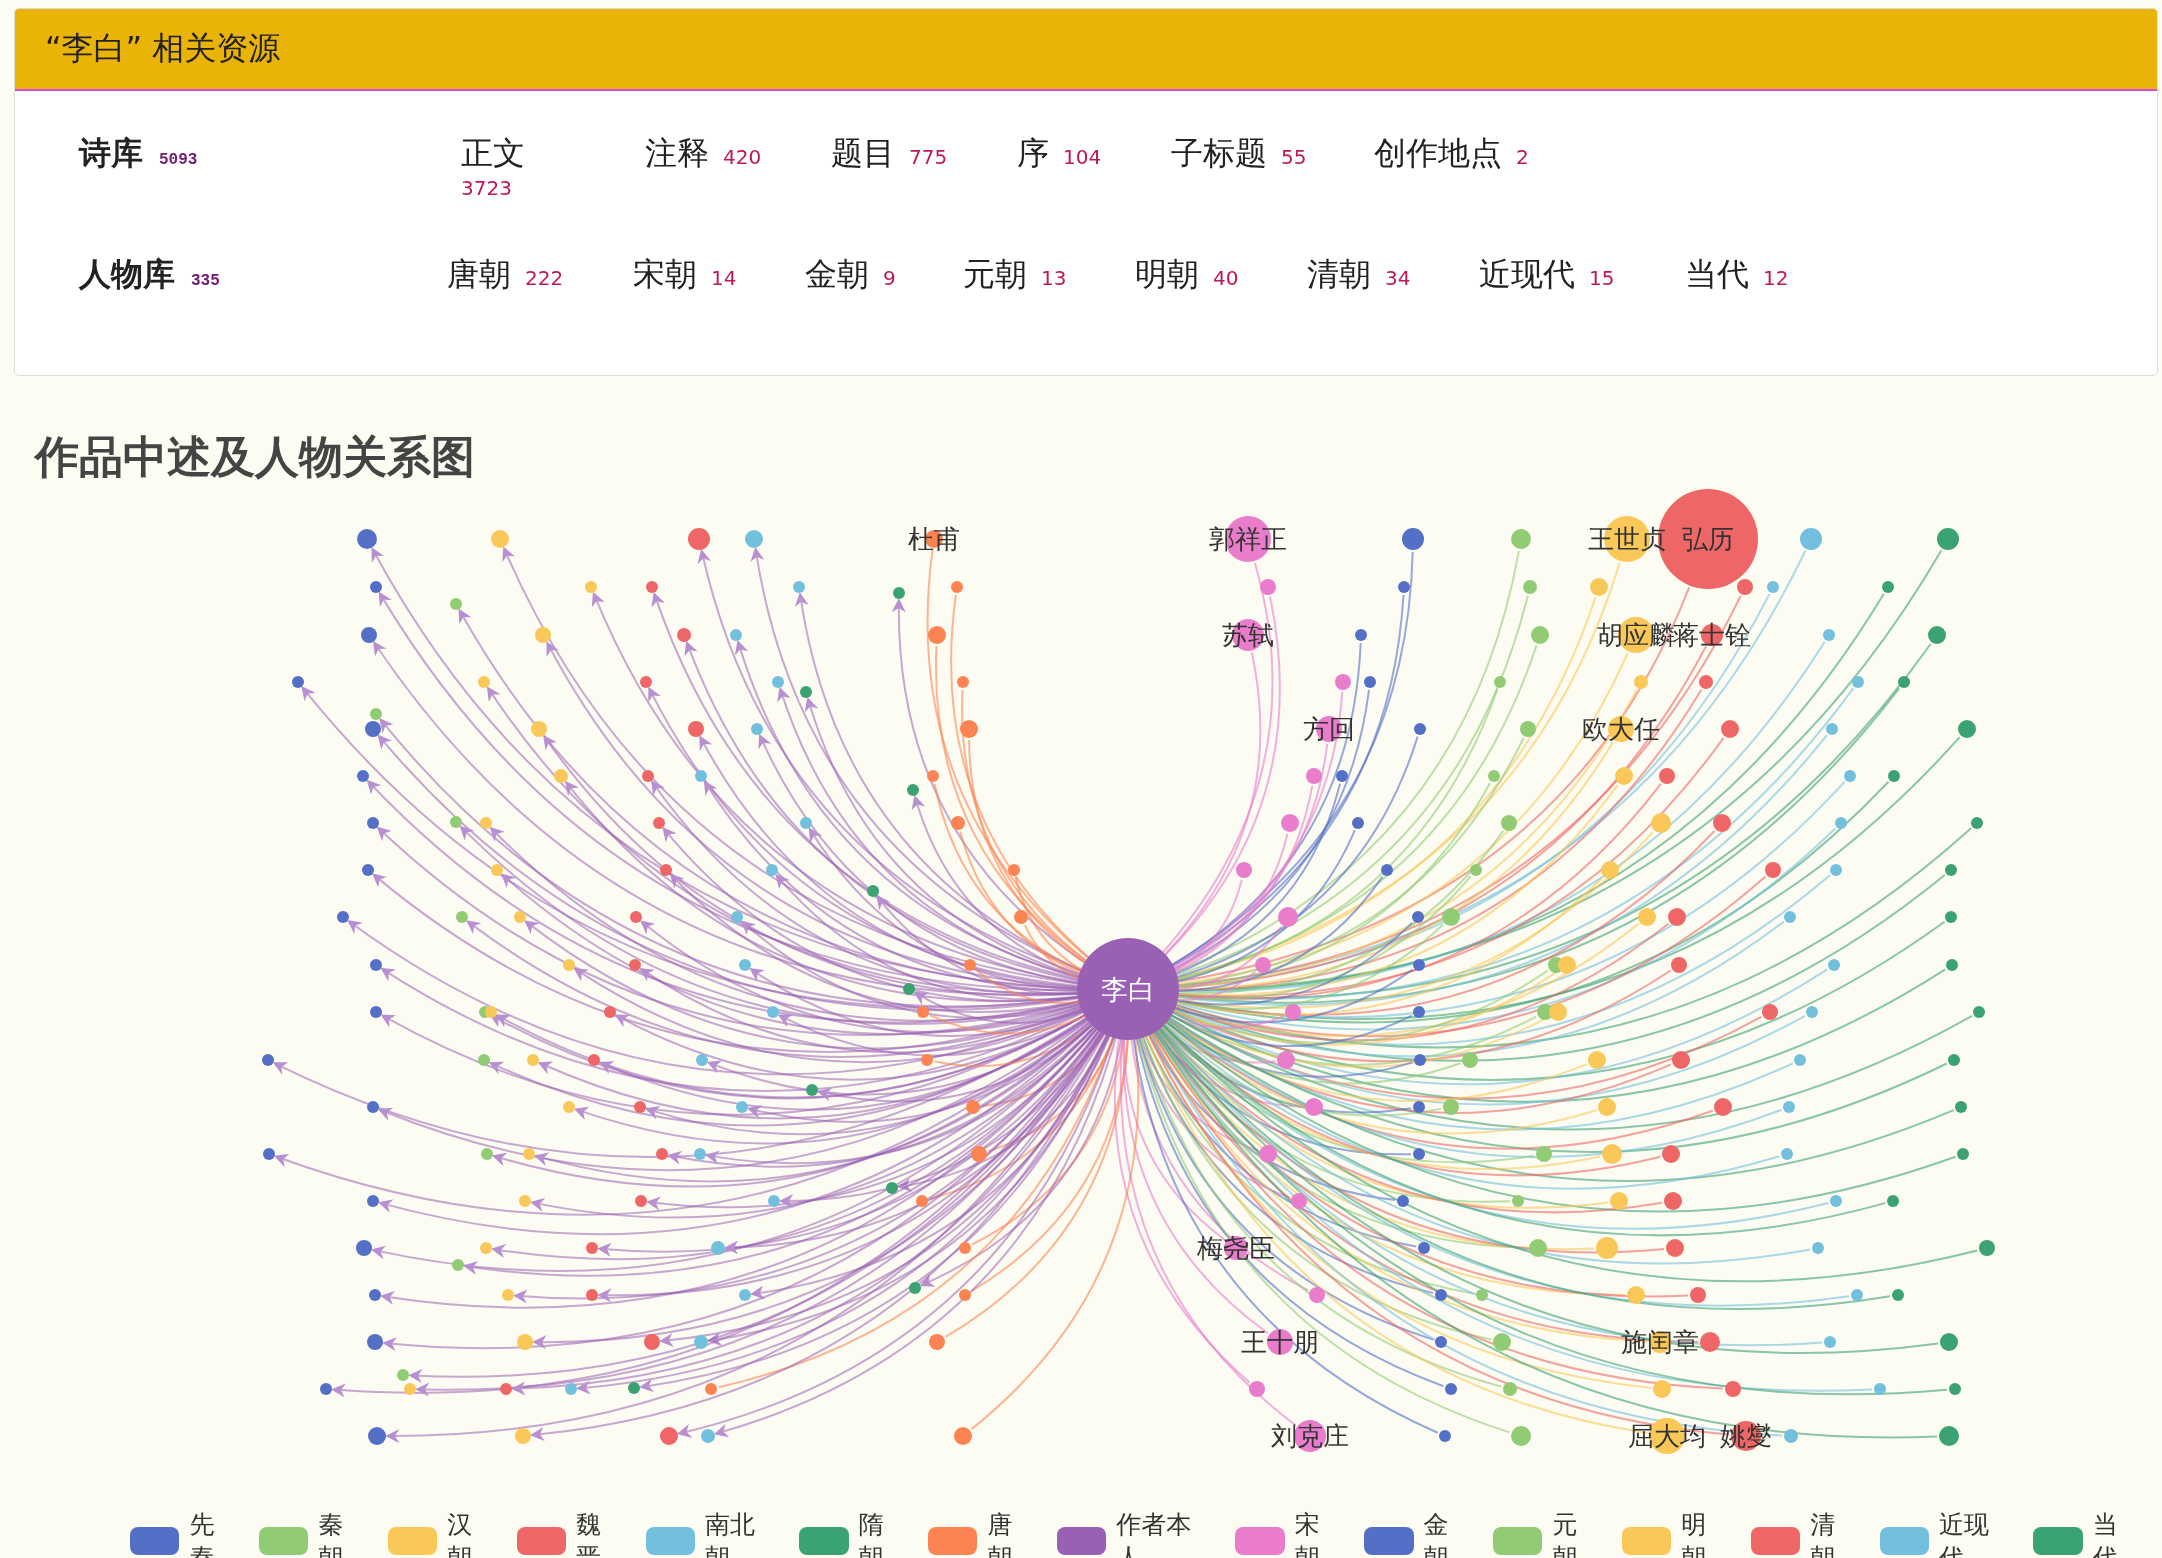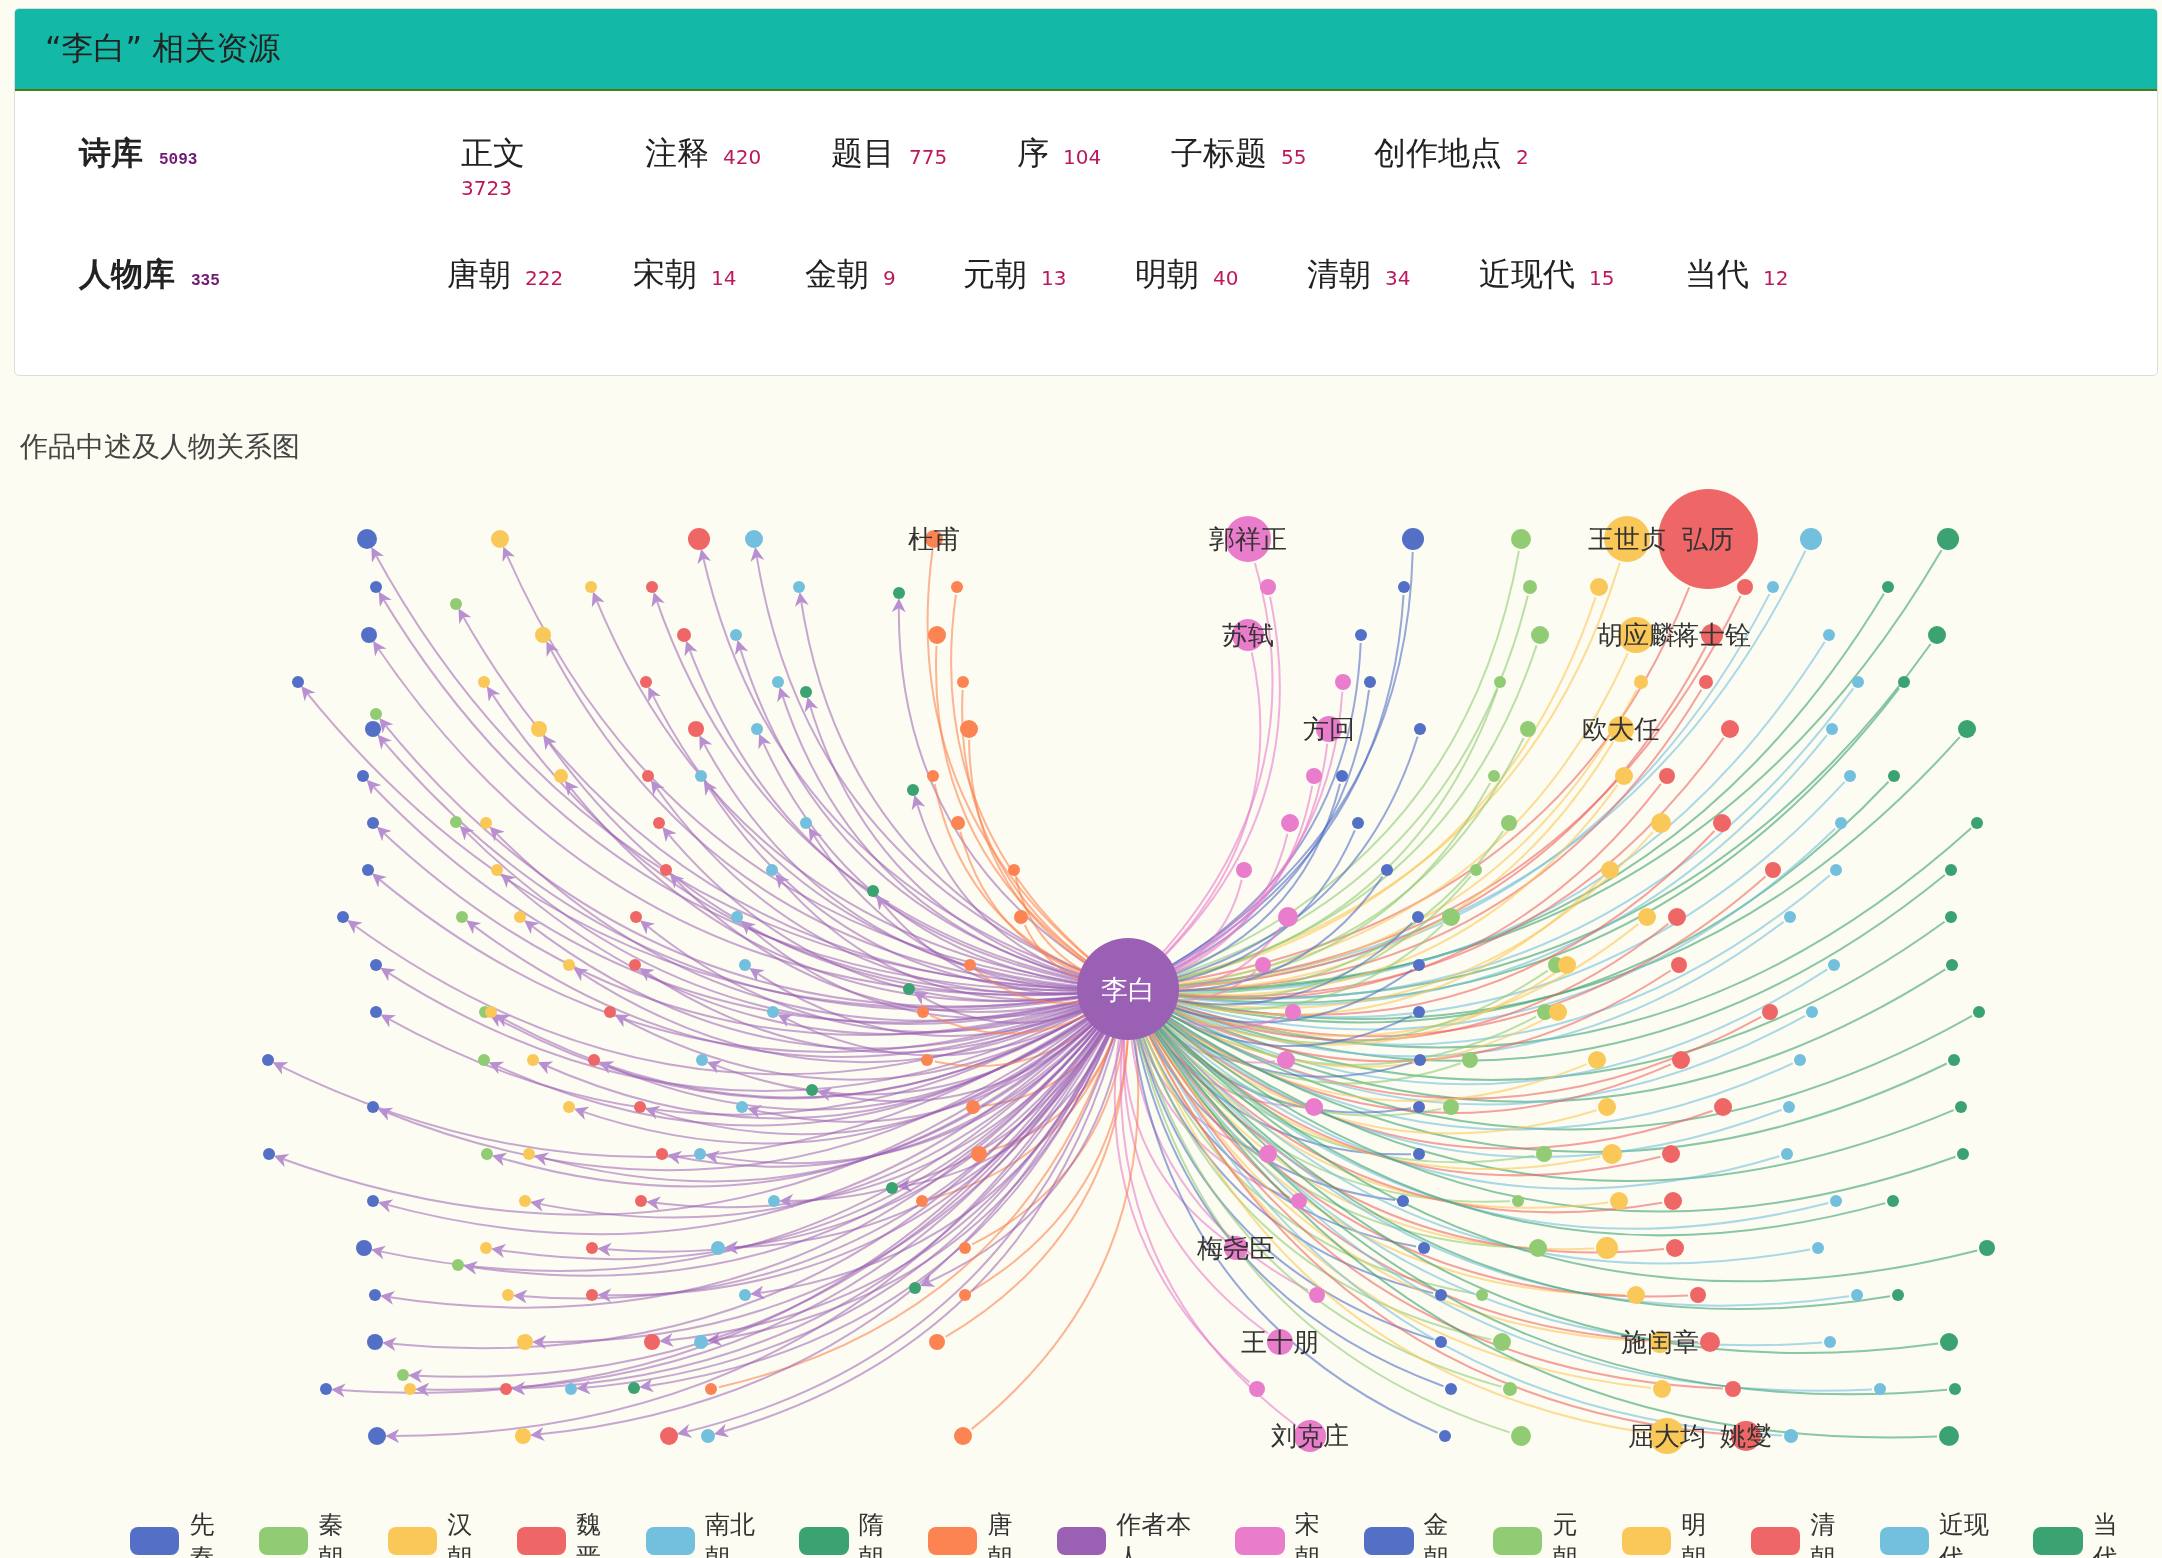--- a/index.html
+++ b/index.html
@@ -8,36 +8,36 @@
     background: #fcfcf2;
     font-family: "DejaVu Sans", "Liberation Sans", sans-serif;
     position: relative;
   }
   .card {
     position: absolute; left: 14px; top: 8px; width: 2144px; height: 368px;
     background: #ffffff; border: 1px solid #dcdcdc; border-radius: 5px;
     box-sizing: border-box; overflow: hidden;
   }
   .card-header {
-    height: 80px; background: #14b8a6; border-bottom: 2px solid #4d7c0f;
+    height: 80px; background: #eab308; border-bottom: 2px solid #d946ef;
     display: flex; align-items: center; padding-left: 30px;
     font-size: 32px; color: #222;
   }
   .stat-row { position: absolute; left: 64px; display: flex; align-items: baseline; }
   .stat-row.r1 { top: 123px; }
   .stat-row.r2 { top: 244px; }
   .lib { width: 368px; display: flex; align-items: baseline; }
   .lib-name { font-size: 32px; font-weight: bold; color: #222; }
   .lib-count { font-size: 16px; color: #701a75; font-weight: bold; margin-left: 16px; font-family: Liberation Mono, monospace; }
   .sub { display: flex; align-items: baseline; margin-right: 0; }
   .sub-name { font-size: 32px; color: #222; }
   .sub-count { font-size: 20px; color: #be185d; margin-left: 14px; }
   .section-title {
-    position: absolute; left: 20px; top: 428px;
-    font-size: 28px; font-weight: normal; color: #444;
+    position: absolute; left: 35px; top: 428px;
+    font-size: 44px; font-weight: bold; color: #444;
   }
   #graph { position: absolute; left: 0; top: 480px; width: 2162px; height: 1010px; }
   .legend {
     position: absolute; left: 130px; top: 1508px; display: flex; align-items: center;
   }
   .legend-item { display: flex; align-items: center; margin-right: 20px; cursor: pointer; }
   .legend-swatch { width: 50px; height: 28px; border-radius: 8px; margin-right: 10px; }
   .legend-label { font-size: 25px; color: #333; }
   .node-label { font-size: 26px; fill: #333; font-family: "DejaVu Sans", sans-serif; }
   .center-label { font-size: 27px; fill: #ffffff; font-family: "DejaVu Sans", sans-serif; }

